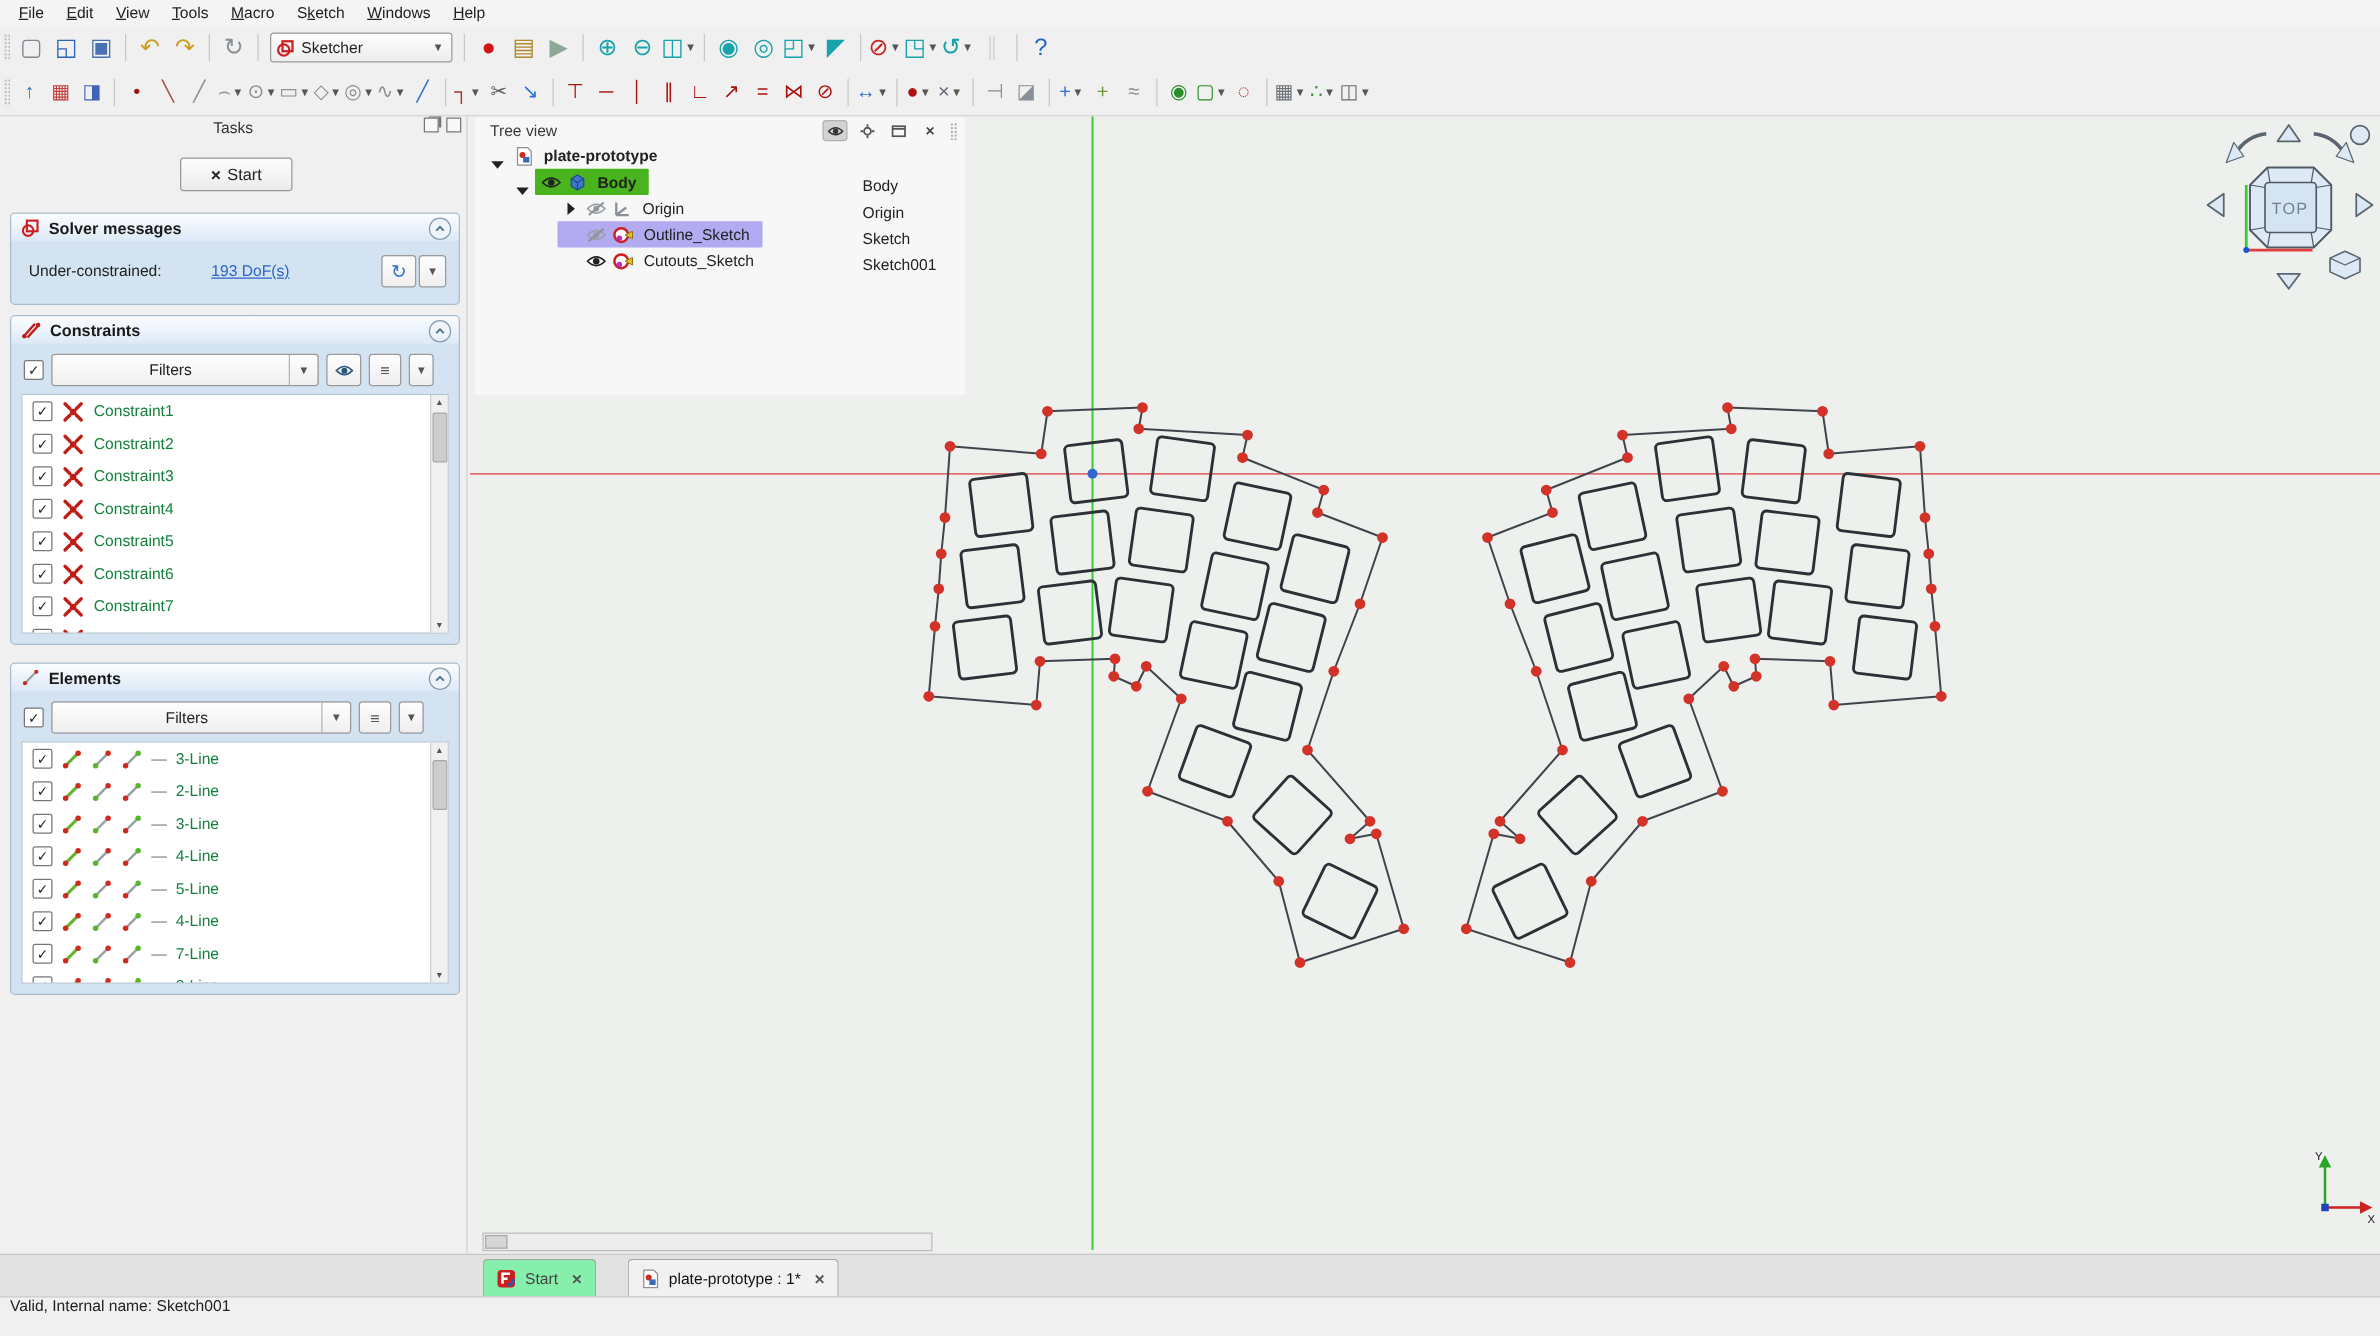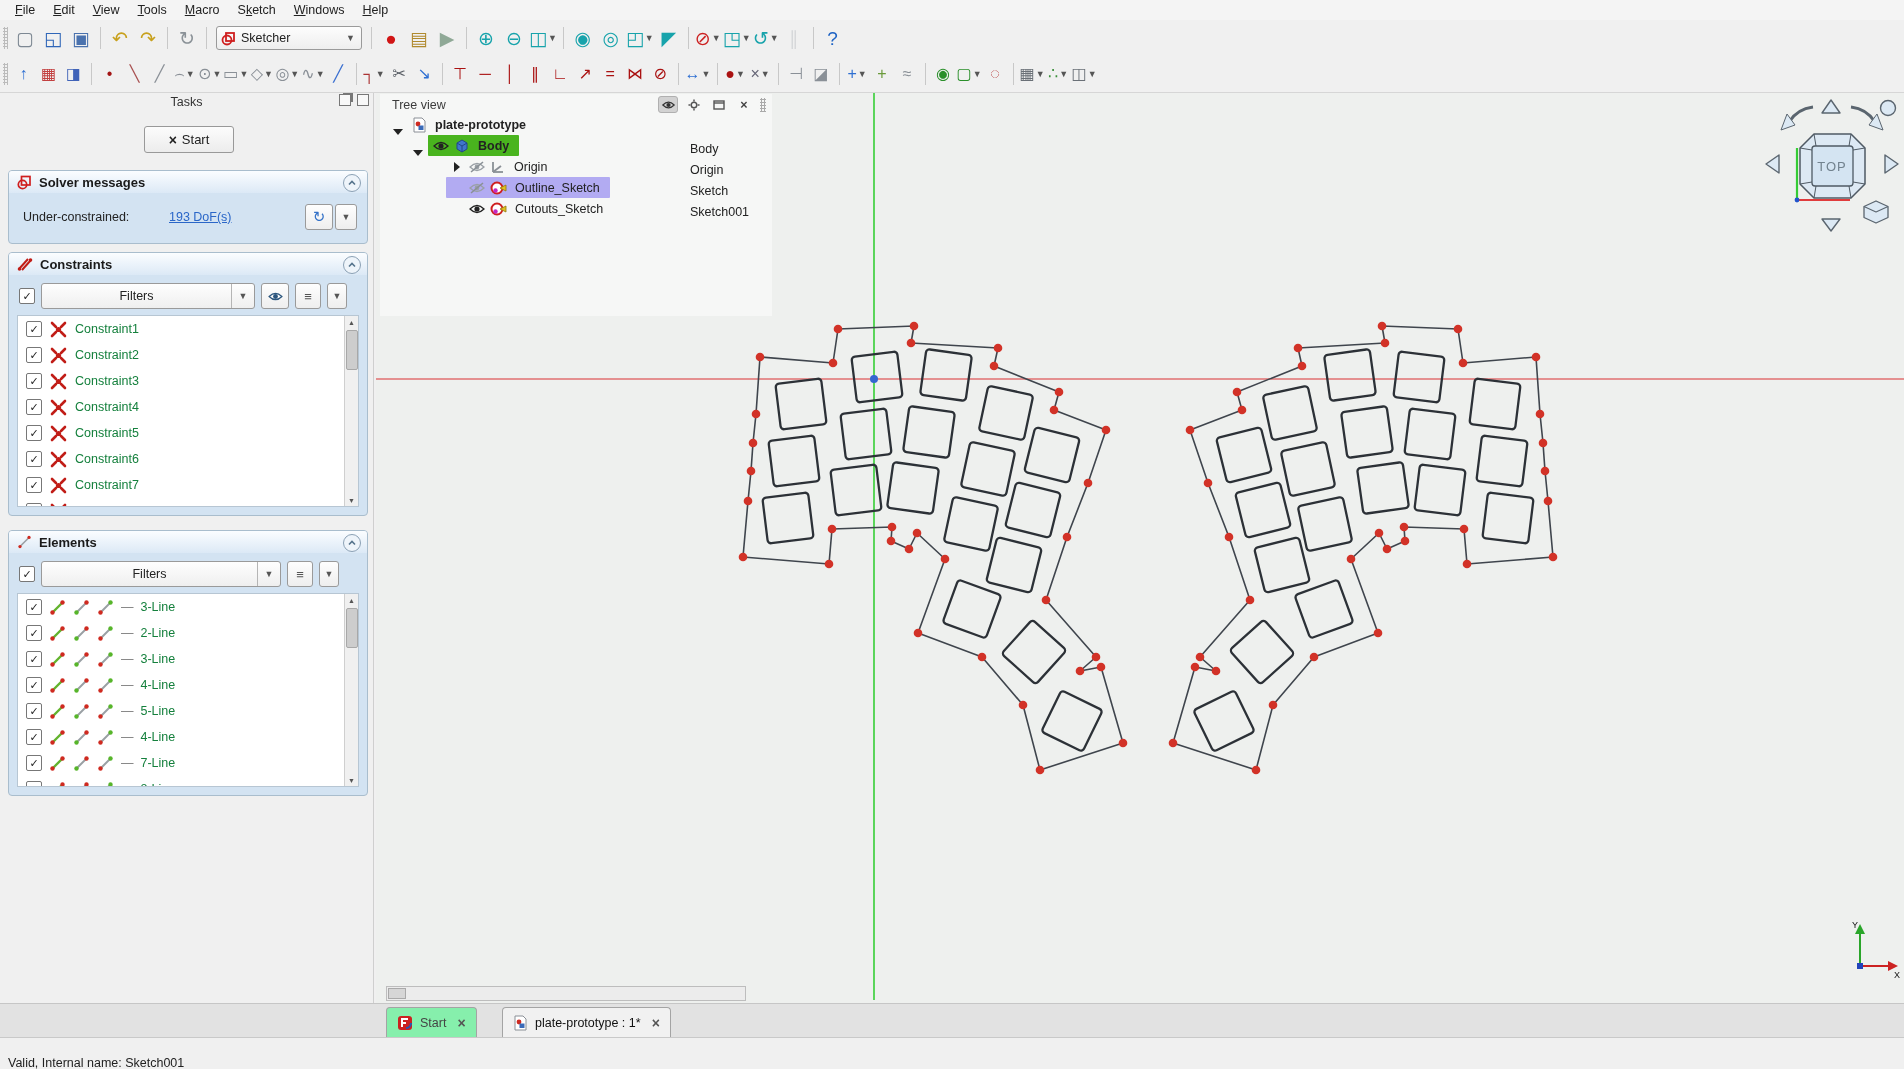--- a/index.html
+++ b/index.html
@@ -85,21 +85,21 @@
   
   #tabbar{position:absolute;left:0;top:1003px;width:100%;height:34px;background:#e2e2e2;
           border-top:1px solid #c6c6c6;z-index:25}
   .tab{position:absolute;top:3px;height:30px;display:flex;align-items:center;gap:7px;padding:0 10px;
        border:1px solid #a4a4a4;border-bottom:none;border-radius:4px 4px 0 0;box-sizing:border-box}
   .tab .x{color:#555;font-size:14px;font-weight:bold;margin-left:4px}
   .tab.inactive{background:#86efac;color:#444}
   .tab.active{background:#f1f1f1;color:#111}
   
   #statusbar{position:absolute;left:0;top:1037px;width:100%;height:32px;background:#f0f0f0;
-             border-top:1px solid #c9c9c9;display:flex;align-items:flex-end;z-index:30}
+             border-top:1px solid #c9c9c9;display:flex;align-items:flex-start;z-index:30}
   #status-msg{padding-left:8px}
   .sdd{position:absolute;height:24px;top:1041px;border:1px solid #9a9a9a;border-radius:3px;
        background:linear-gradient(#fbfbfb,#eee);display:flex;align-items:center;padding:0 6px;gap:6px;box-sizing:border-box}
   .sdd .dd{font-size:9px;color:#555;margin-left:auto}
   #grip{position:absolute;right:2px;top:1047px;width:16px;height:18px;
         background:radial-gradient(#b5b5b5 1.1px,transparent 1.3px);background-size:4px 4px}
 </style>
 </head>
 <body>
 

